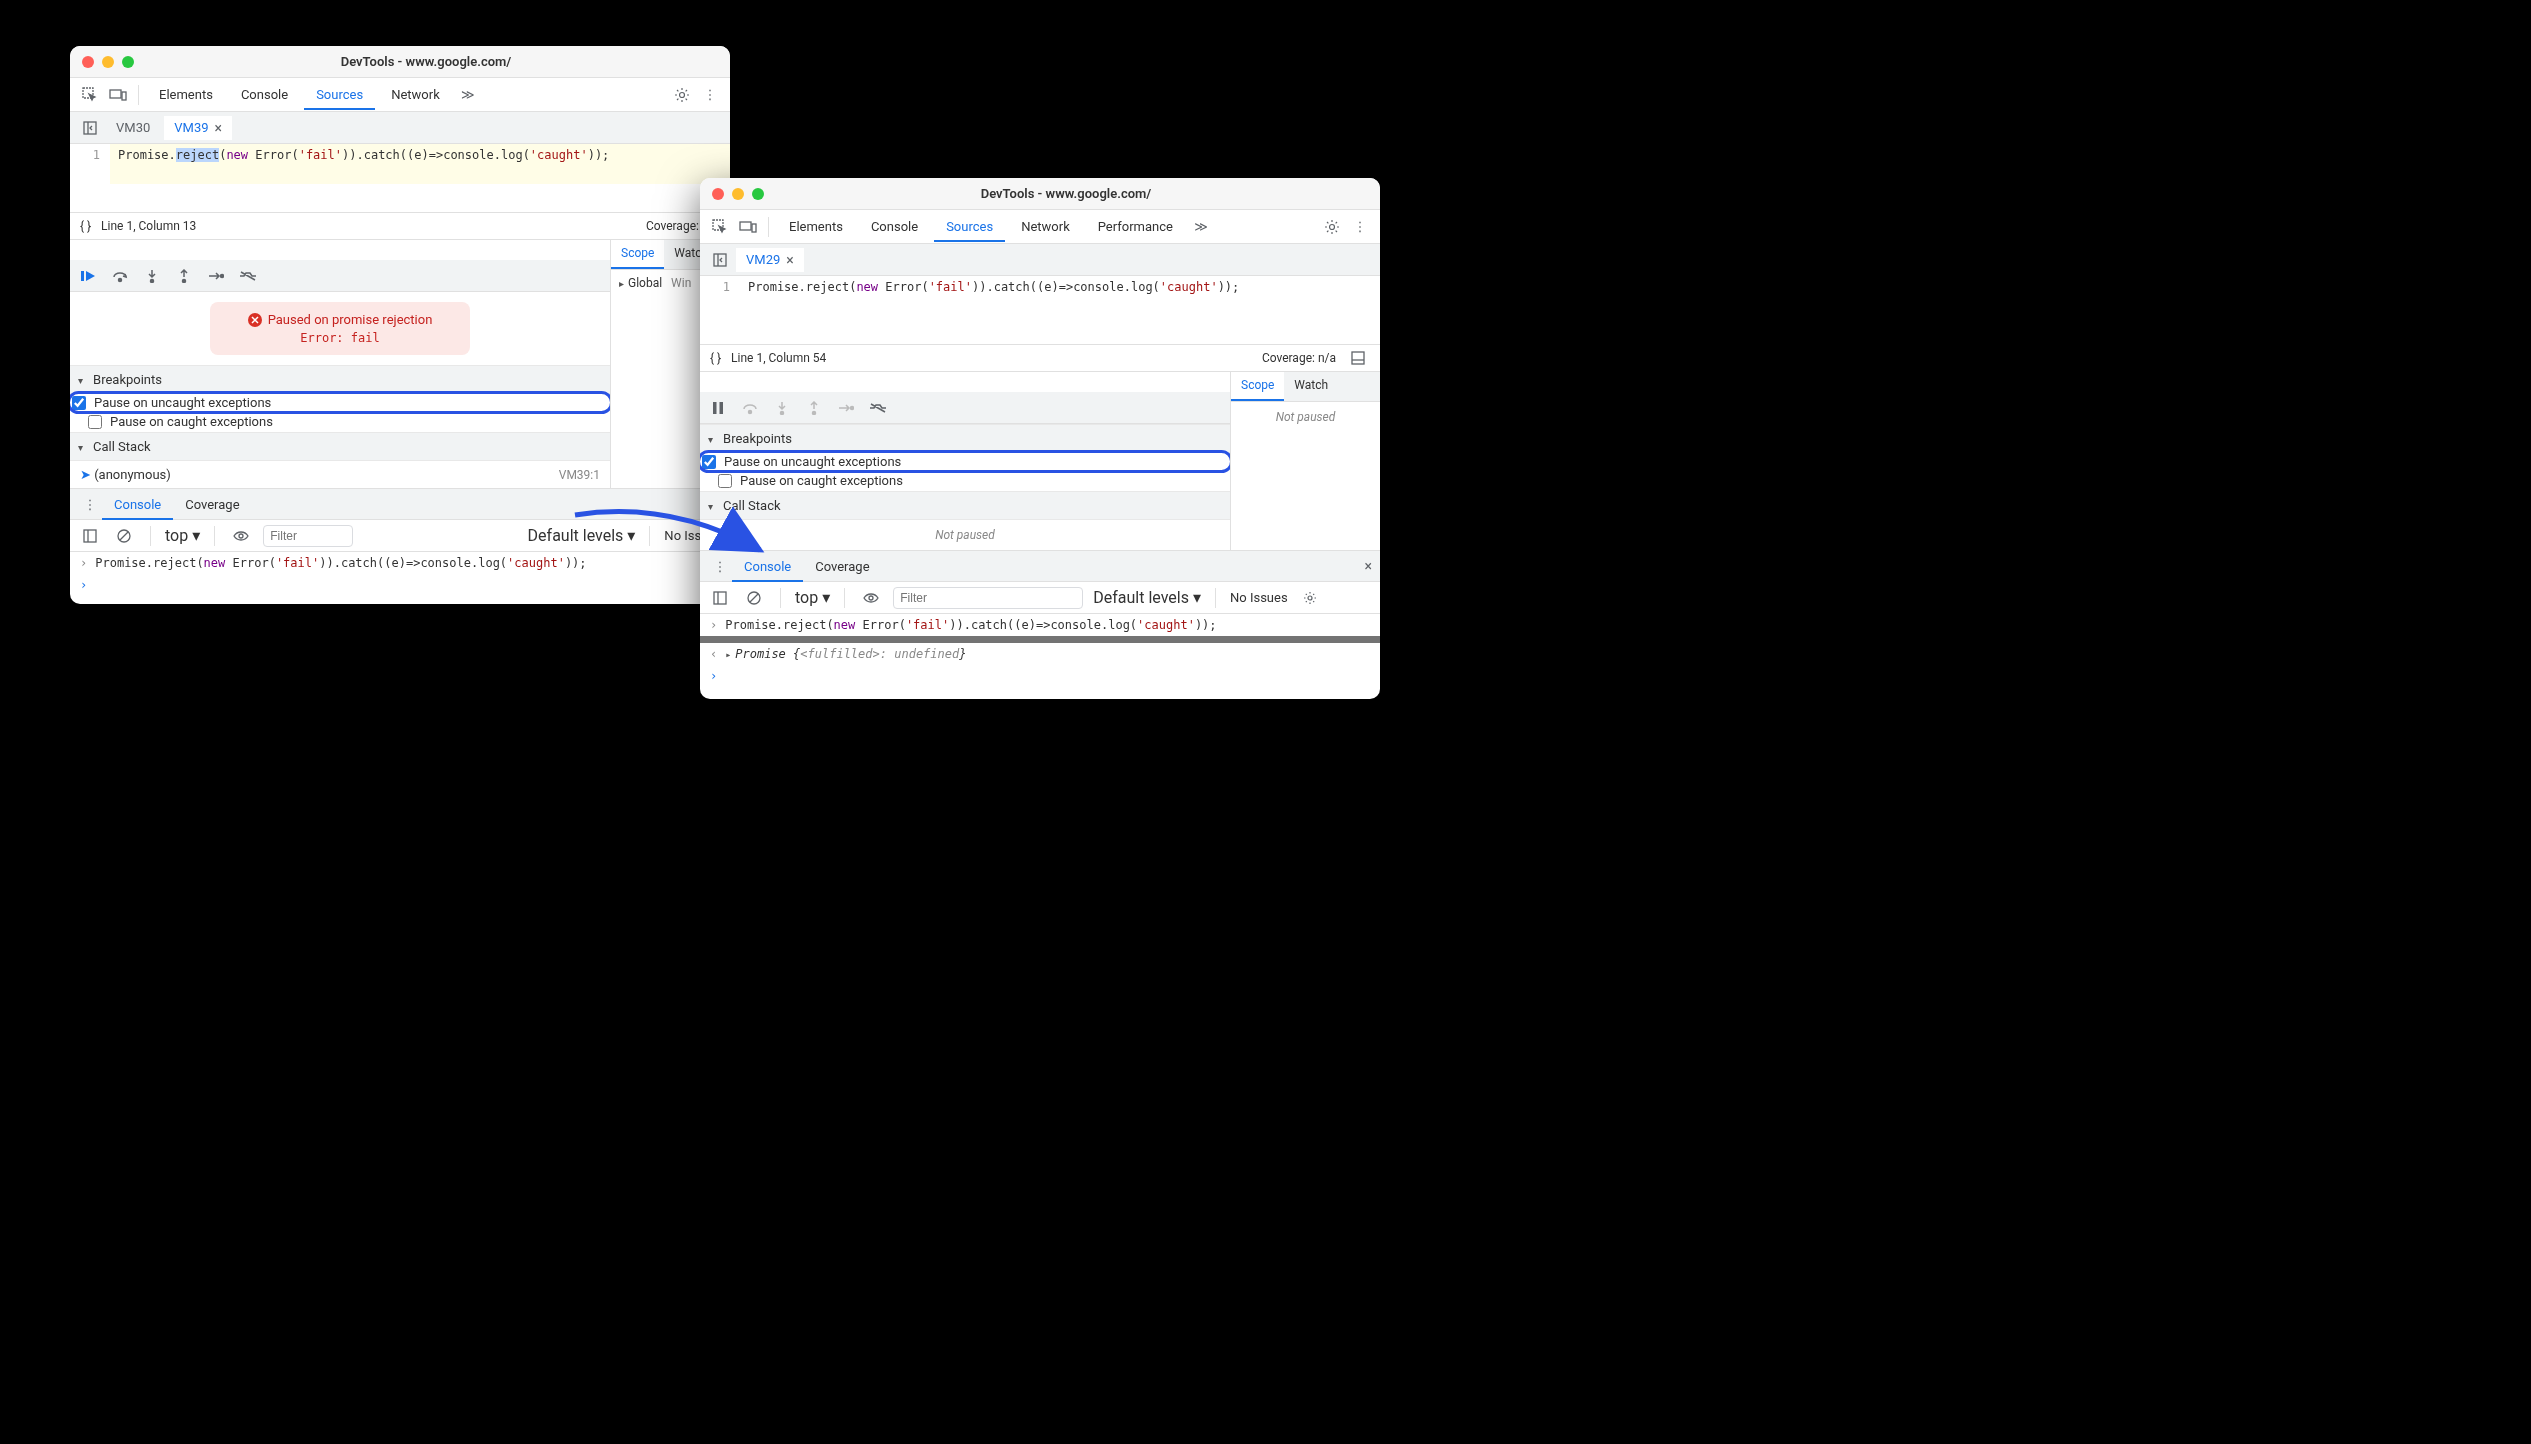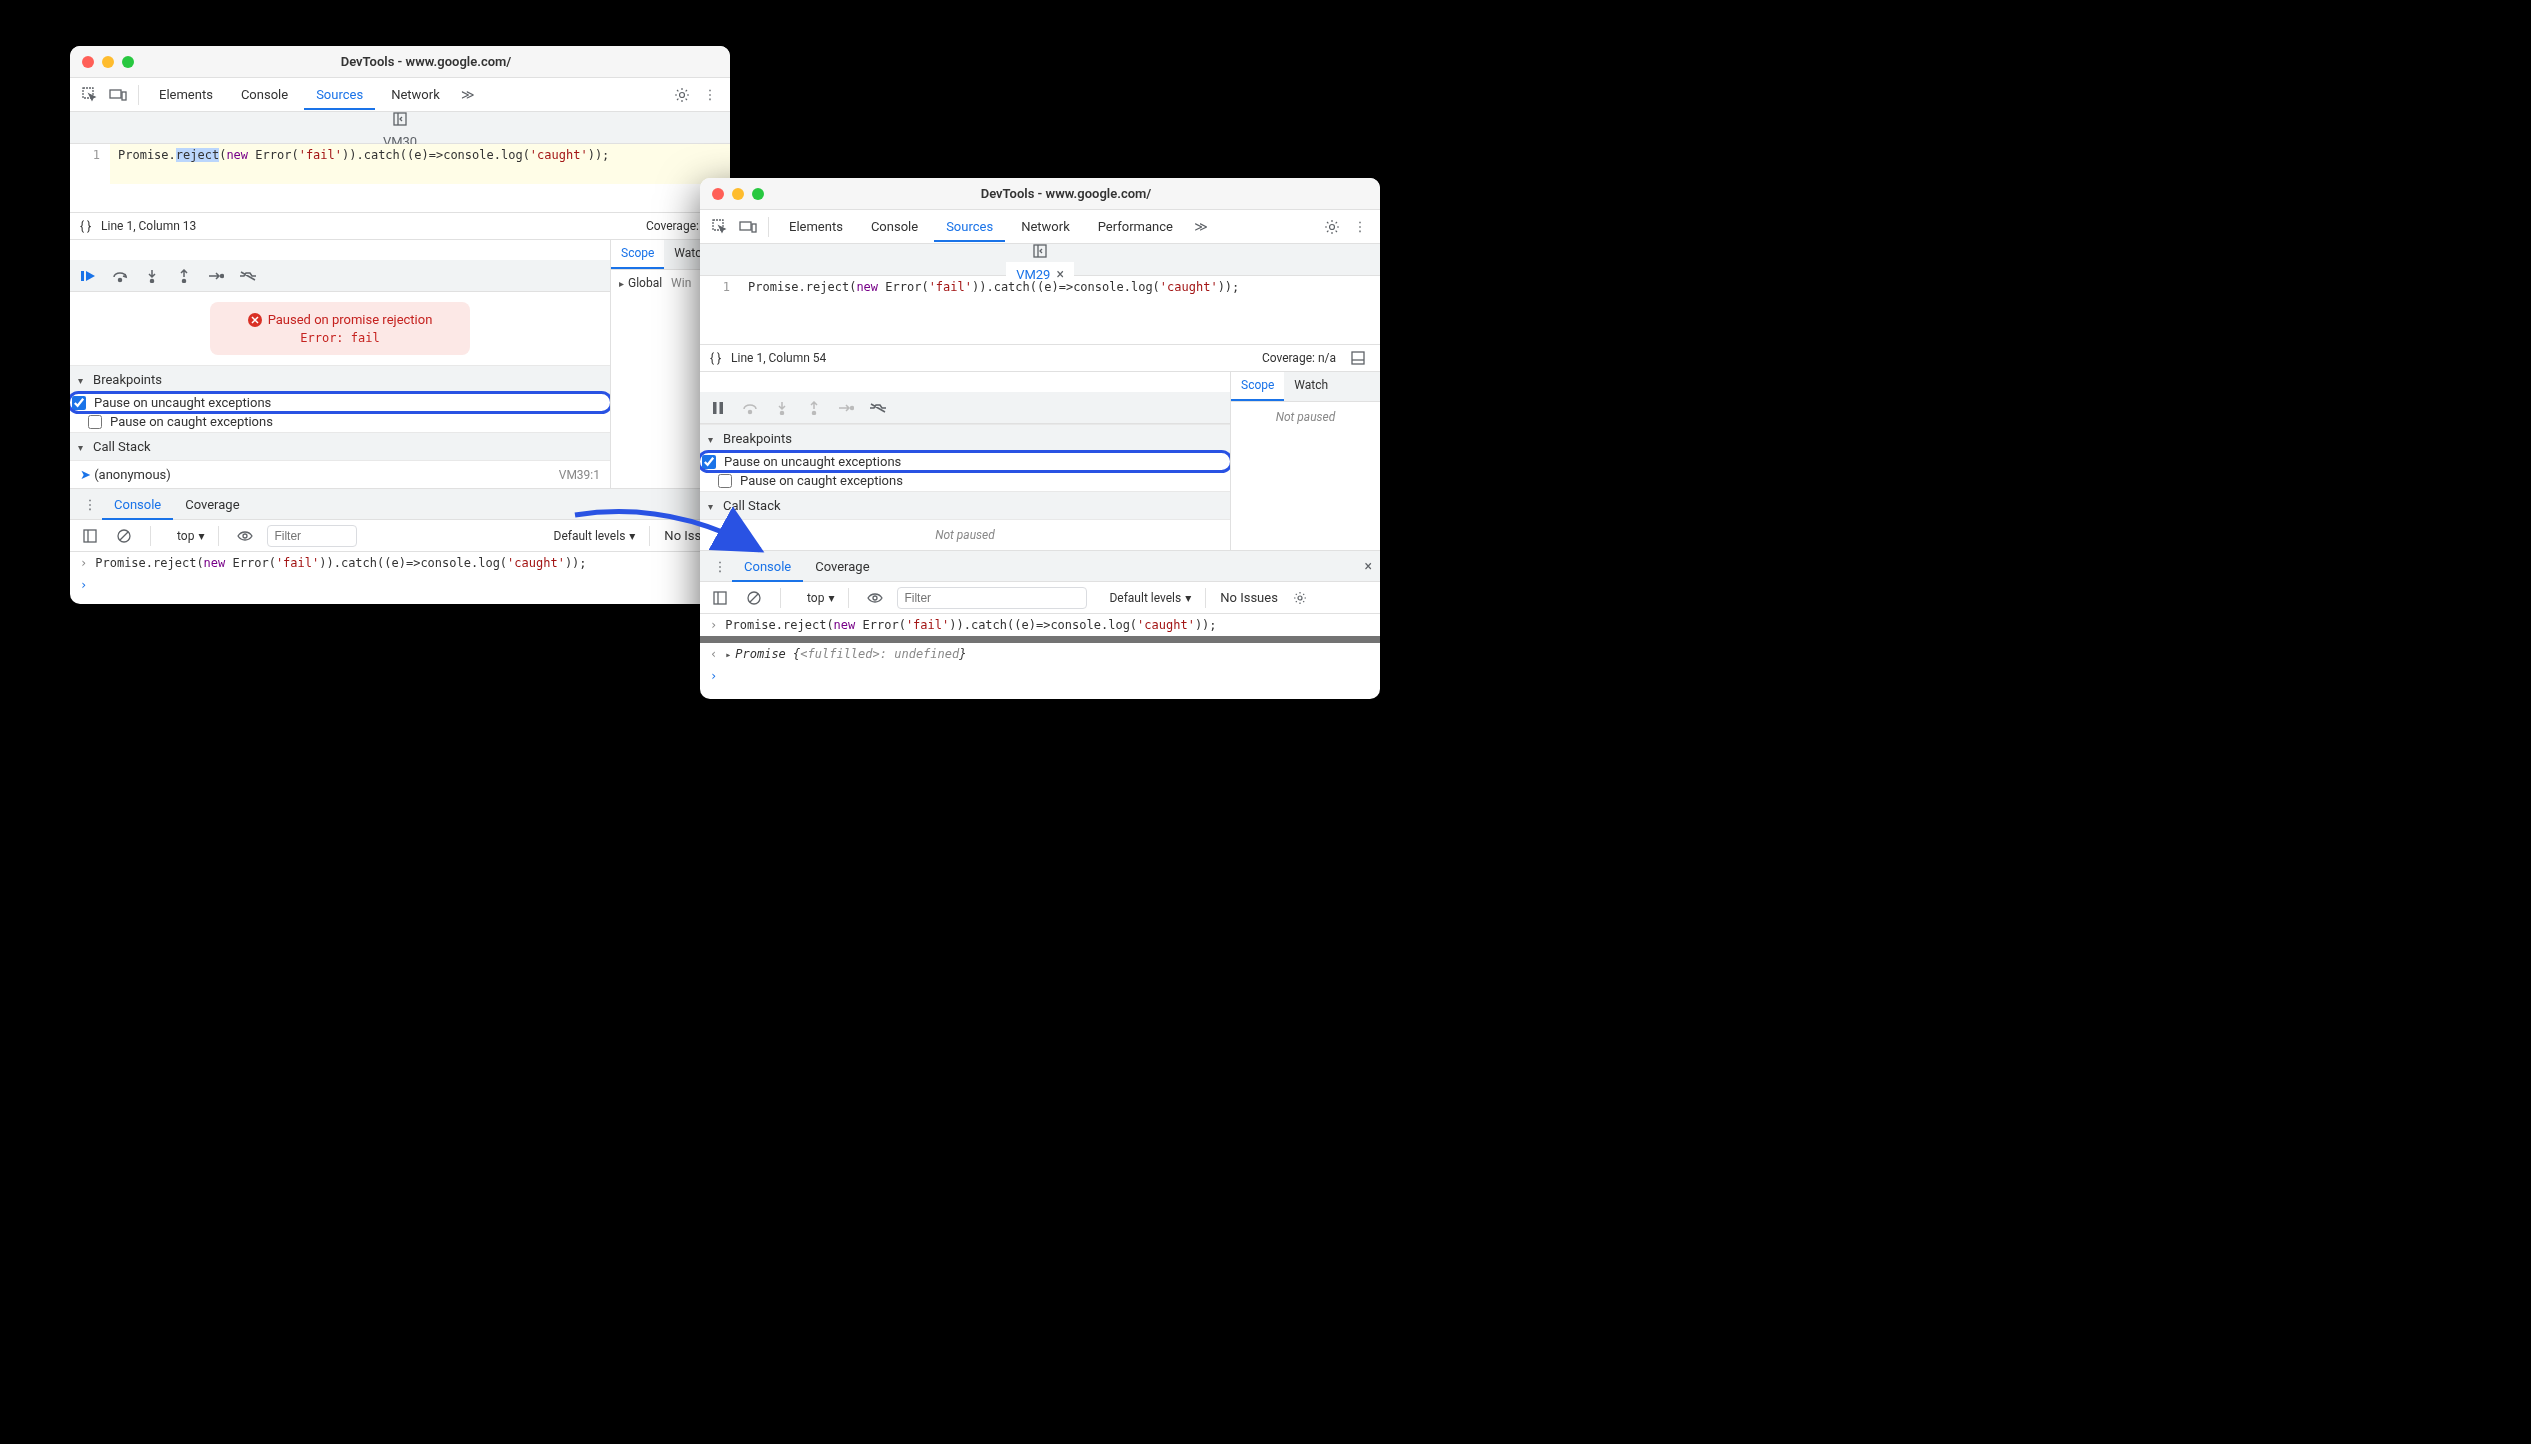--- a/index.html
+++ b/index.html
@@ -8,21 +8,21 @@
 .titlebar { height:32px; background:#f6f6f6; display:flex; align-items:center; padding:8px 12px; border-bottom:1px solid #e0e0e0; }
 .traffic { display:flex; gap:8px; }
 .dot { width:12px; height:12px; border-radius:50%; }
 .dot.r{background:#ff5f57;} .dot.y{background:#febc2e;} .dot.g{background:#28c840;}
 .titletext { flex:1; text-align:center; font-weight:600; font-size:13px; color:#333; }
 .toolbar { height:34px; display:flex; align-items:center; border-bottom:1px solid #e0e0e0; padding:0 8px; gap:4px; background:#fff; }
 .tb-icon { width:24px; height:24px; display:flex; align-items:center; justify-content:center; color:#5f6368; }
 .tb-sep { width:1px; height:20px; background:#e0e0e0; margin:0 4px;}
 .tab { padding:8px 12px; color:#333; font-size:13px; cursor:pointer; }
 .tab.active { color:#1a73e8; border-bottom:2px solid #1a73e8; padding-bottom:6px; }
-.subtabs { height:32px; display:flex; align-items:center; padding:0 8px; border-bottom:1px solid #e0e0e0; background:#f1f3f4; gap:4px;flex-direction:column; }
+.subtabs { height:32px; display:flex; align-items:center; padding:0 8px; border-bottom:1px solid #e0e0e0; background:#f1f3f4; gap:4px; }
 .filetab { padding:4px 10px; display:flex; align-items:center; gap:6px; font-size:13px; }
 .filetab.active{ color:#1a73e8; background:#fff; }
 .filetab.inactive{ color:#5f6368; }
 .code-area { display:flex; background:#fff; min-height:40px; }
 .gutter { width:40px; text-align:right; padding:4px 10px 4px 0; color:#999; font-family:Menlo,Consolas,monospace; font-size:12px; }
 .codeline { flex:1; padding:4px 8px; font-family:Menlo,Consolas,monospace; font-size:12px; }
 .hl-line { background:#fffde7; }
 .hl-sel { background:#bbd6fc; }
 .kw{color:#708;} .str{color:#a31515;}
 .statusbar { display:flex; align-items:center; height:28px; padding:0 10px; border-top:1px solid #e0e0e0; border-bottom:1px solid #e0e0e0; font-size:12px; color:#333; gap:10px; background:#fff;}
@@ -44,21 +44,21 @@
 .section-hdr{ display:flex; align-items:center; gap:6px; padding:6px 8px; font-size:13px; background:#f1f3f4; border-top:1px solid #e8e8e8; border-bottom:1px solid #e8e8e8;}
 .bp-row{ display:flex; align-items:center; gap:8px; padding:3px 10px 3px 18px; font-size:13px;}
 .bp-row input{ width:14px; height:14px; accent-color:#1a73e8;}
 .highlight-box{ outline:3px solid #2952e3; border-radius:12px; padding:1px 2px;}
 .stack-row{ display:flex; padding:6px 10px; font-size:13px; align-items:center;}
 .stack-row .anon::before{content:"➤ "; color:#1a73e8;}
 .stack-row .src{margin-left:auto; color:#888; font-size:12px;}
 .drawer-tabs{ display:flex; height:32px; align-items:center; padding:0 8px; border-top:1px solid #e0e0e0; border-bottom:1px solid #e0e0e0; background:#f1f3f4;}
 .console-bar{ display:flex; align-items:center; height:32px; padding:0 8px; gap:10px; border-bottom:1px solid #e0e0e0;}
 .cb-input{ border:1px solid #dadce0; border-radius:4px; padding:3px 6px; font-size:12px; color:#000000; width:90px;}
-.cb-sel{ font-size:12px; color:#333; display:flex; align-items:center; gap:4px;margin-left:12px;}
+.cb-sel{ font-size:16px; color:#333; display:flex; align-items:center; gap:4px;}
 .console-line{ display:flex; padding:4px 10px; font-family:Menlo,monospace; font-size:12px; align-items:center;}
 .console-line .prompt{ color:#888; margin-right:8px;}
 .console-line .prompt.in::before{content:"›";}
 .console-line .prompt.out::before{content:"‹";}
 .console-line .link{ margin-left:auto; color:#1a73e8; text-decoration:underline; font-family:-apple-system,sans-serif; font-size:12px;}
 .not-paused{ text-align:center; padding:8px; color:#888; font-style:italic; font-size:12px;}
 .tri::before{content:"▸"; font-size:10px; margin-right:4px; color:#555;}
 .tri.down::before{content:"▾";}
 .close-x{ color:#5f6368; font-size:14px; cursor:pointer; }
 svg.arrow{ position:absolute; pointer-events:none; }

